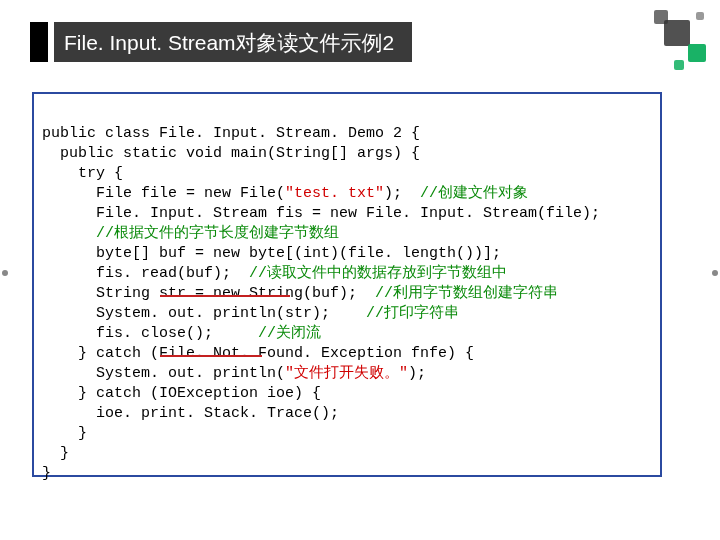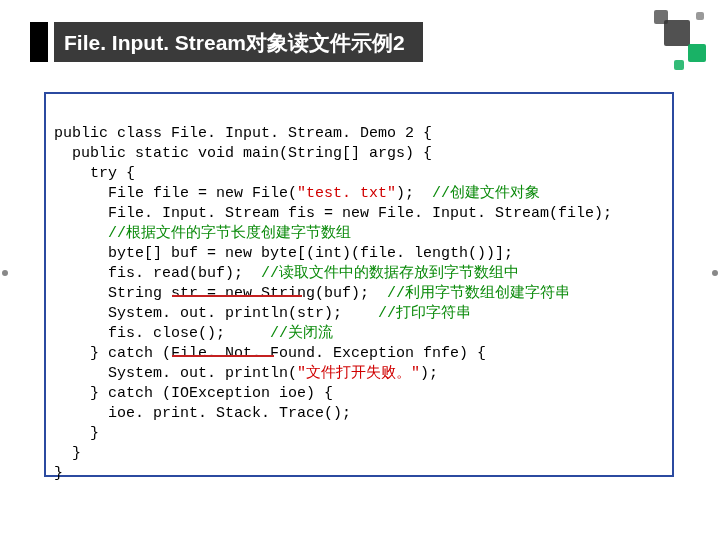--- a/index.html
+++ b/index.html
@@ -21,40 +21,40 @@
   }
   .title-square {
     width: 18px;
     height: 40px;
     background: #000;
     margin-right: 6px;
   }
   .title-text {
     background: #3a3a3a;
     color: #fff;
-    font-weight: bold;
+    font-weight: normal;
     font-size: 21px;
     padding: 7px 18px 6px 10px;
     white-space: nowrap;
   }
   .corner-deco {
     position: absolute;
     top: 8px;
     right: 6px;
     width: 75px;
     height: 75px;
   }
   .corner-deco .blk {
     position: absolute;
     border-radius: 2px;
   }
   .code-box {
     position: absolute;
     top: 92px;
-    left: 44px;
+    left: 32px;
     width: 630px;
     height: 385px;
     border: 2px solid #2b4aa0;
     background: #fff;
     padding: 10px 8px;
   }
   .code {
     font-family: "Courier New", monospace;
     font-size: 15px;
     line-height: 20px;

